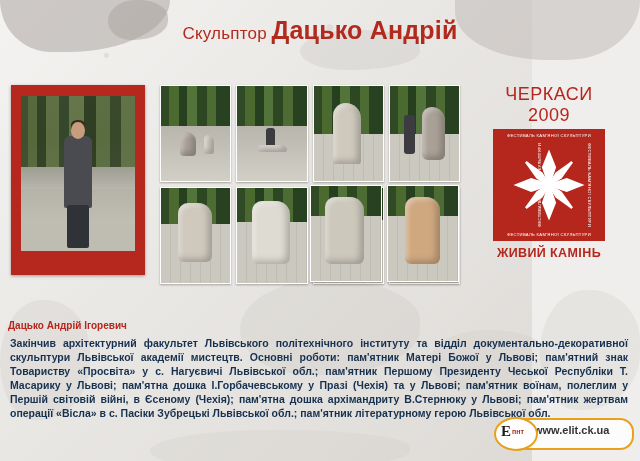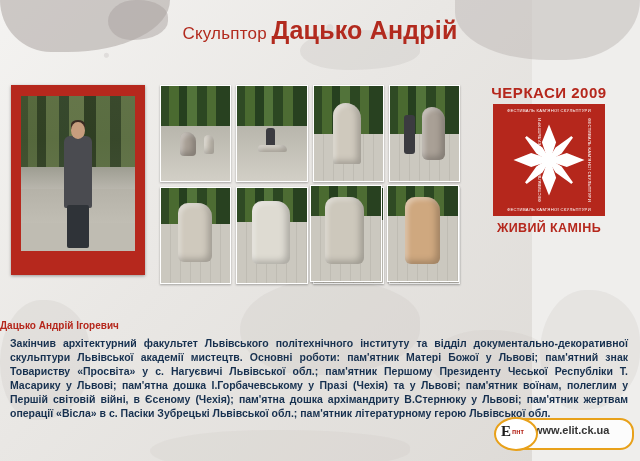--- a/index.html
+++ b/index.html
@@ -71,32 +71,32 @@
     background:linear-gradient(#c9c6bd,#d9d6cd);
     background-image:repeating-linear-gradient(90deg,#cbc8bf 0 9px,#bfbcb3 9px 10px),repeating-linear-gradient(0deg,#cbc8bf 0 9px,#bfbcb3 9px 10px);}
   .stone{position:absolute;background:#cfc9bd;border-radius:10px 14px 6px 6px;box-shadow:inset -4px -3px 6px rgba(0,0,0,.22), inset 3px 3px 4px rgba(255,255,255,.35);}
   .stone.dark{background:#a9a096;}
   .stone.tan{background:#c8a77e;}
   .stone.warm{background:#cfa87f;}
   .person{position:absolute;background:#3b3b40;border-radius:3px;}
 
   
   .emblem{position:absolute;left:487px;top:84px;width:124px;height:166px;text-align:center;}
-  .em-title{color:#b5271c;font-size:15px;font-weight:bold;letter-spacing:.5px;}
+  .em-title{color:#b5271c;font-size:18px;font-weight:normal;letter-spacing:.5px;}
   .em-box{position:relative;margin:3px auto 0;width:112px;height:112px;background:#b5271c;}
   .em-box .star{position:absolute;left:50%;top:50%;transform:translate(-50%,-50%);width:74px;height:74px;}
   .em-side{position:absolute;color:#fff;font-size:4.2px;letter-spacing:.3px;white-space:nowrap;}
   .em-top{left:50%;top:4px;transform:translateX(-50%);}
   .em-bottom{left:50%;bottom:4px;transform:translateX(-50%);}
   .em-left{left:4px;top:50%;transform:translateY(-50%) rotate(-90deg);transform-origin:center;}
   .em-right{right:-26px;top:50%;transform:translateY(-50%) rotate(90deg);}
   .em-caption{color:#b5271c;font-size:12.5px;font-weight:bold;margin-top:5px;letter-spacing:.4px;text-align:center;}
 
   
-  .bio-name{position:absolute;left:0;top:320px;color:#b5271c;font-size:10px;font-weight:bold;}
+  .bio-name{position:absolute;left:8px;top:320px;color:#b5271c;font-size:10px;font-weight:bold;}
   .bio{position:absolute;left:10px;top:336px;width:618px;font-size:10.5px;line-height:14px;color:#16304f;font-weight:bold;text-align:justify;}
 
   
   .wm{position:absolute;left:494px;top:418px;width:136px;height:30px;}
   .wm .pill{position:absolute;left:18px;top:0;width:118px;height:28px;border:2px solid #e8a11a;border-radius:14px;background:rgba(255,255,255,.82);}
   .wm .url{position:absolute;left:40px;top:6px;font-size:11px;color:#333;font-weight:bold;}
   .wm .badge{position:absolute;left:0;top:-1px;width:40px;height:30px;border-radius:50%;background:#fff;border:2px solid #e8a11a;}
   .wm .badge .e{position:absolute;left:5px;top:4px;font-size:15px;font-weight:bold;color:#1d1d1d;font-family:"Liberation Serif",serif;}
   .wm .badge .pnt{position:absolute;left:16px;top:9px;font-size:7px;color:#b5271c;font-weight:bold;}
 </style>

